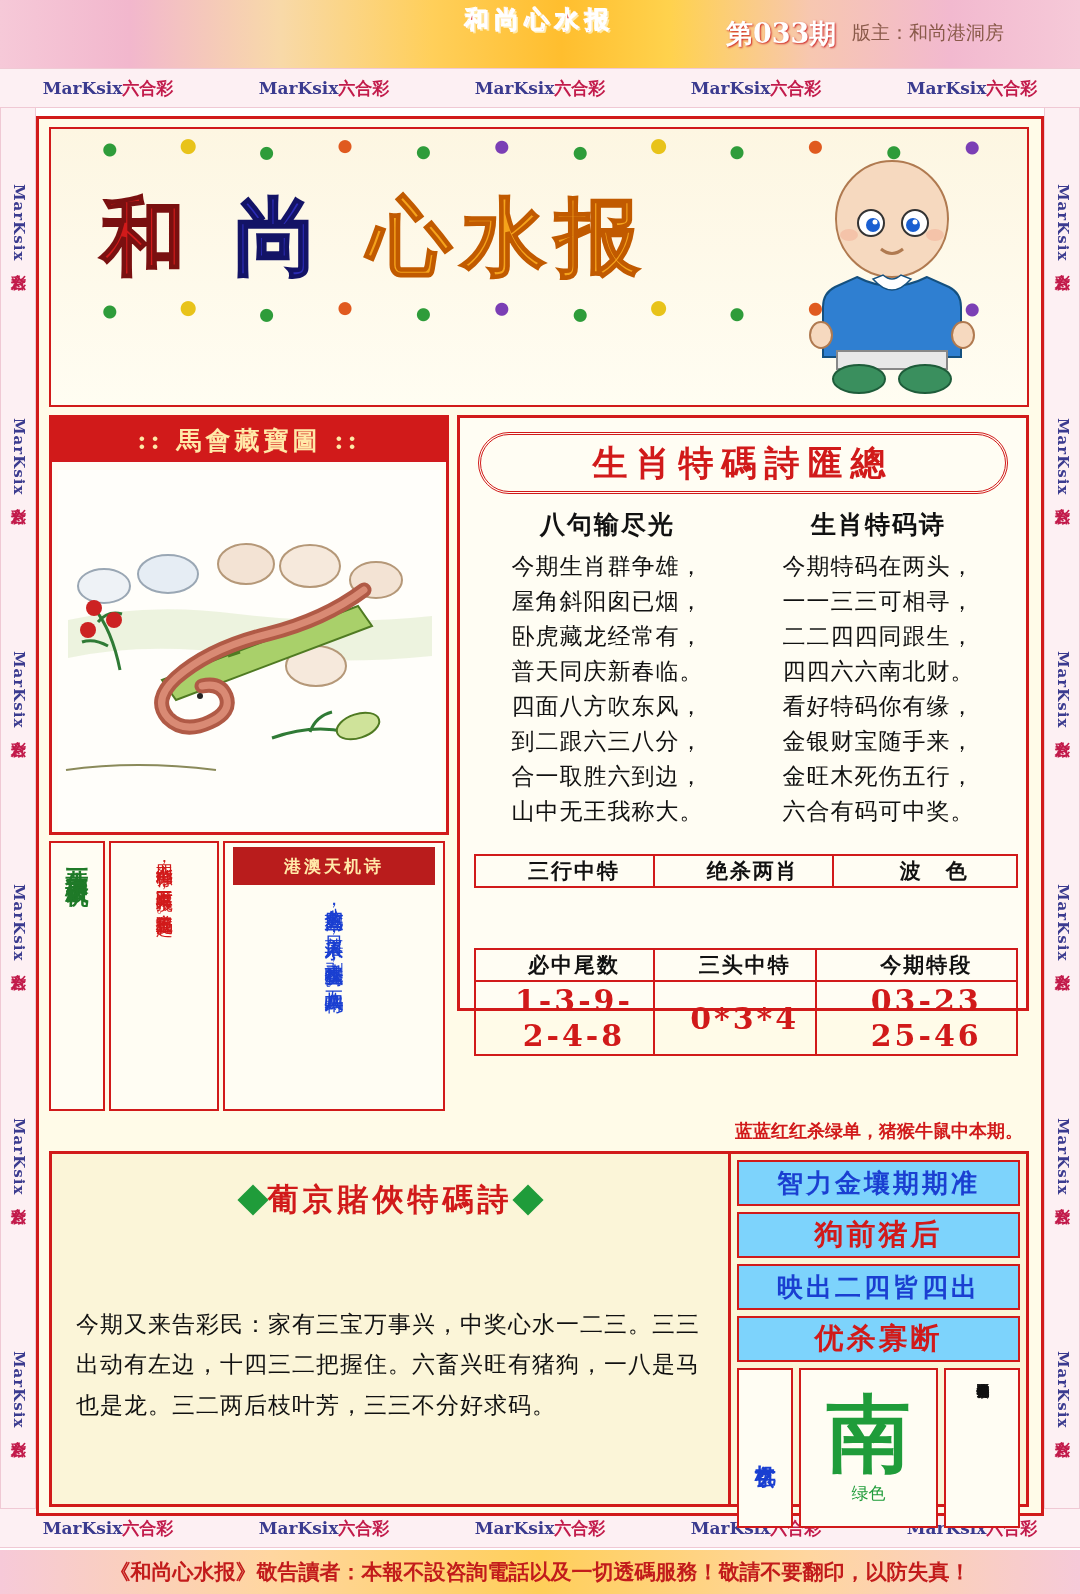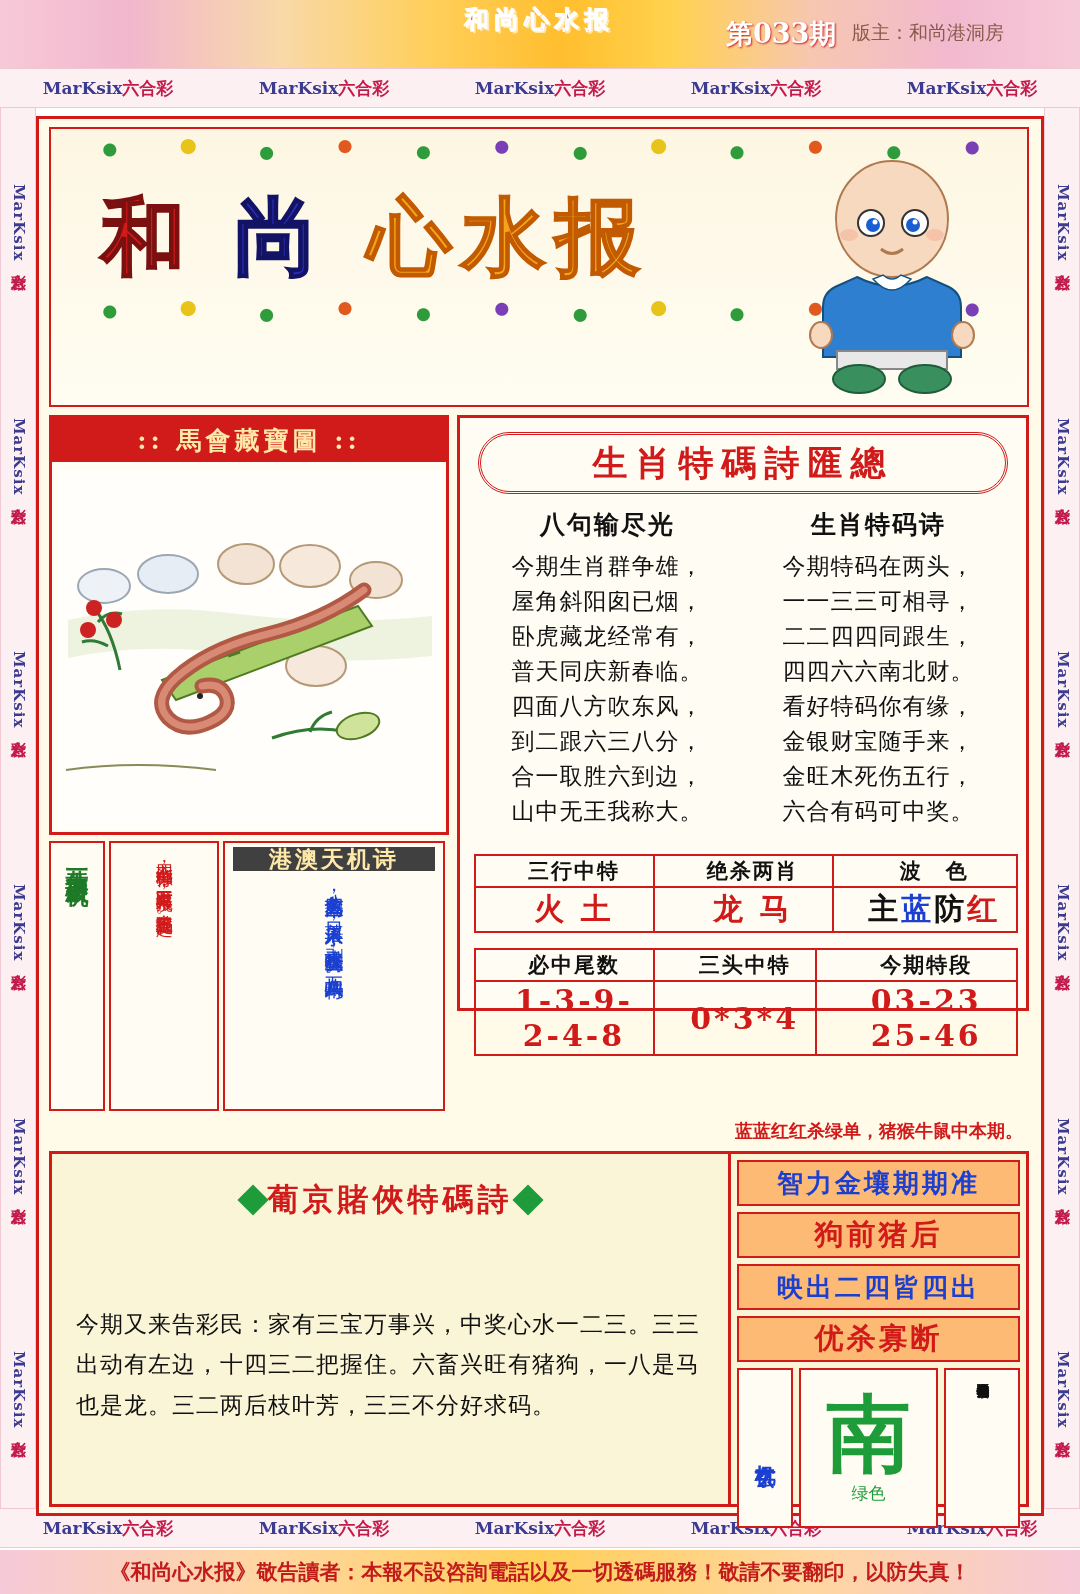--- a/index.html
+++ b/index.html
@@ -130,24 +130,24 @@
     writing-mode:vertical-rl; text-orientation:upright;
     font-family:"DejaVu Serif","Liberation Serif",serif;
     line-height:1.25;
   }
   #huang { width:56px; }
   #huang .vtxt { font-size:23px; color:#1f7a28; font-weight:bold; letter-spacing:2px; }
   #poem4 { width:110px; }
   #poem4 .vtxt { font-size:17px; color:#d11a1a; letter-spacing:1px; }
   #ganao { width:222px; position:relative; padding-top:0; display:block; }
   #ganao-title {
-    height:24px; margin:4px; background:#404040; color:#ffe9a8;
-    display:flex; align-items:center; justify-content:center;
-    font-family:"DejaVu Serif","Liberation Serif",serif;
-    font-size:23px; font-weight:bold; letter-spacing:3px;
+    height:38px; margin:4px; background:#b91c1c; color:#ffe9a8;
+    display:flex; align-items:center; justify-content:center;
+    font-family:"DejaVu Serif","Liberation Serif",serif;
+    font-size:17px; font-weight:bold; letter-spacing:3px;
   }
   #ganao-body { display:flex; justify-content:center; padding-top:4px; }
   #ganao-body .vtxt { font-size:19px; color:#1a3fd1; letter-spacing:1px; }
   
   #right-col { position:absolute; left:418px; top:296px; width:572px; height:696px; }
   #shengxiao-box {
     position:absolute; left:0; top:0; width:572px; height:596px;
     border:3px solid #d11a1a; background:#fffdf3;
   }
   #shengxiao-title {
@@ -197,21 +197,21 @@
   }
   #jing-title .g1 { color:#d11a1a; }
   .diamond { width:22px; height:22px; background:#1f9c3a; transform:rotate(45deg); display:inline-block; }
   #jing-body {
     position:absolute; left:24px; top:150px; width:630px;
     font-family:"DejaVu Serif","Liberation Serif",serif;
     font-size:23px; line-height:1.75; color:#111; letter-spacing:1px;
   }
   #right-stack { width:298px; border-left:3px solid #d11a1a; padding:6px; }
   .rbox {
-    border:2px solid #d11a1a; background:#fdba74;
+    border:2px solid #d11a1a; background:#7dd3fc;
     height:46px; margin-bottom:6px;
     display:flex; align-items:center; justify-content:center;
     font-family:"DejaVu Serif","Liberation Serif",serif;
     font-size:26px; font-weight:bold; letter-spacing:3px;
   }
   #rb1 { color:#1a3fd1; }
   #rb2 { color:#d11a1a; font-size:29px; }
   #rb3 { color:#1a3fd1; }
   #rb4 { color:#d11a1a; font-size:29px; }
   #xuanji-row { display:flex; gap:6px; height:160px; }
@@ -395,27 +395,20 @@
         </div>
       </div>
 
       <table id="tbl1">
         <tbody>
             <tr>
           <td class="th" style="width:33%">三行中特</td>
           <td class="th" style="width:33%">绝杀两肖</td>
           <td class="th" style="width:34%">波　色</td>
         </tr>
-        <tr>
-          <td class="tv">火 土</td>
-          <td class="tv">龙 马</td>
-          <td class="tv">
-            <span class="dark">主</span><span class="blue">蓝</span><span class="dark">防</span><span class="red">红</span>
-          </td>
-        </tr>
       </tbody>
         </table>
 
       <table id="tbl2">
         <tbody>
             <tr>
           <td class="th" style="width:33%">必中尾数</td>
           <td class="th" style="width:30%">三头中特</td>
           <td class="th" style="width:37%">今期特段</td>
         </tr>

